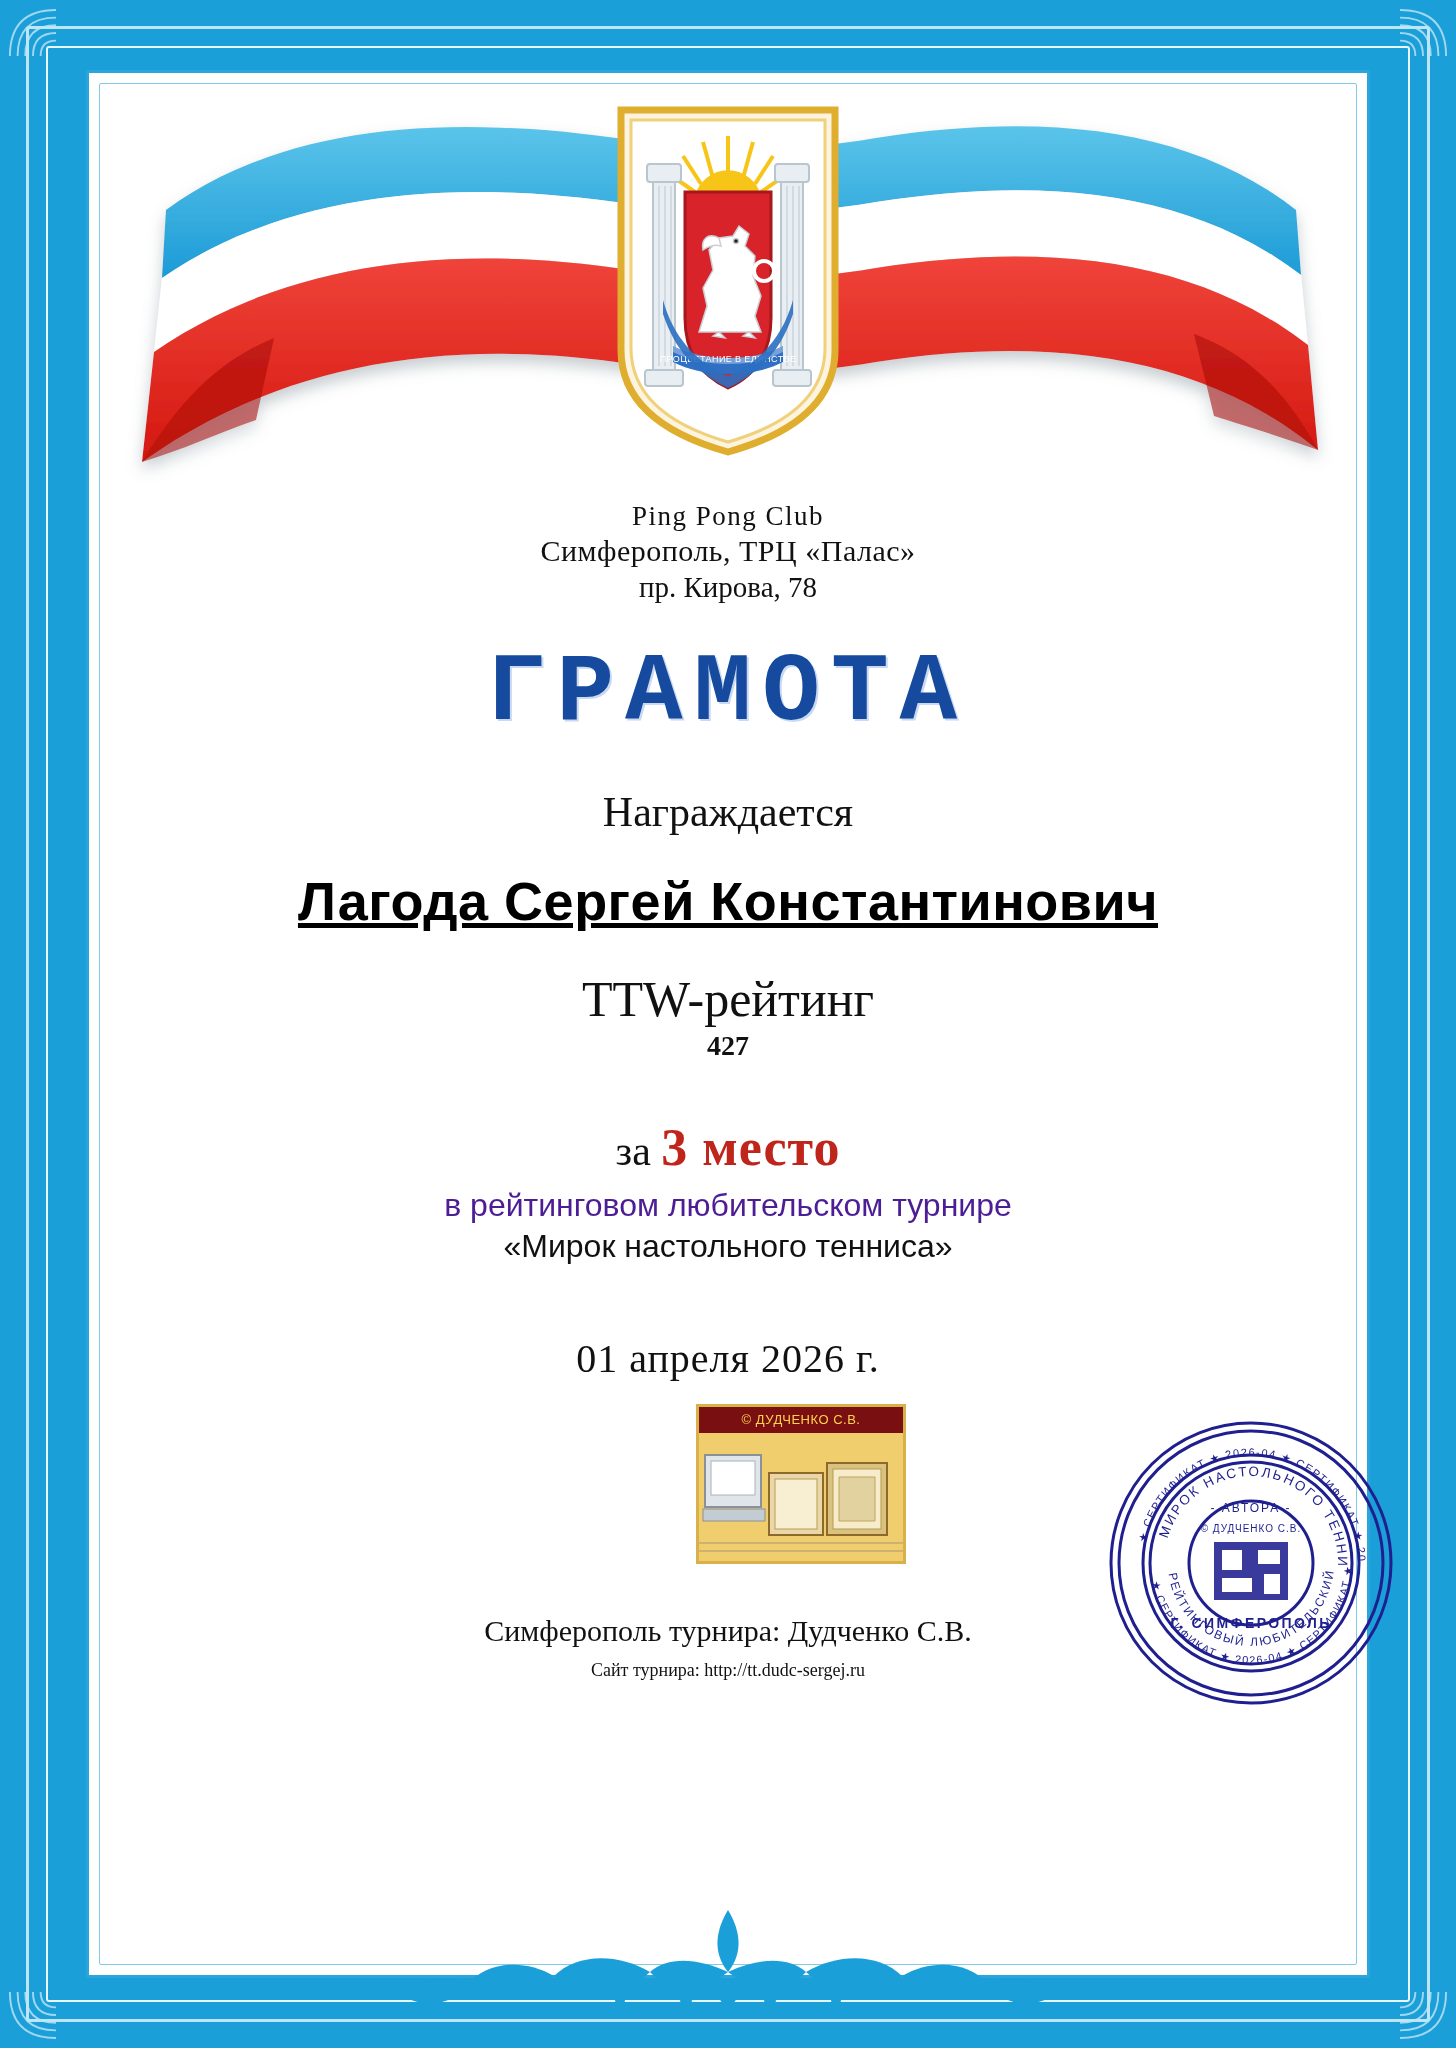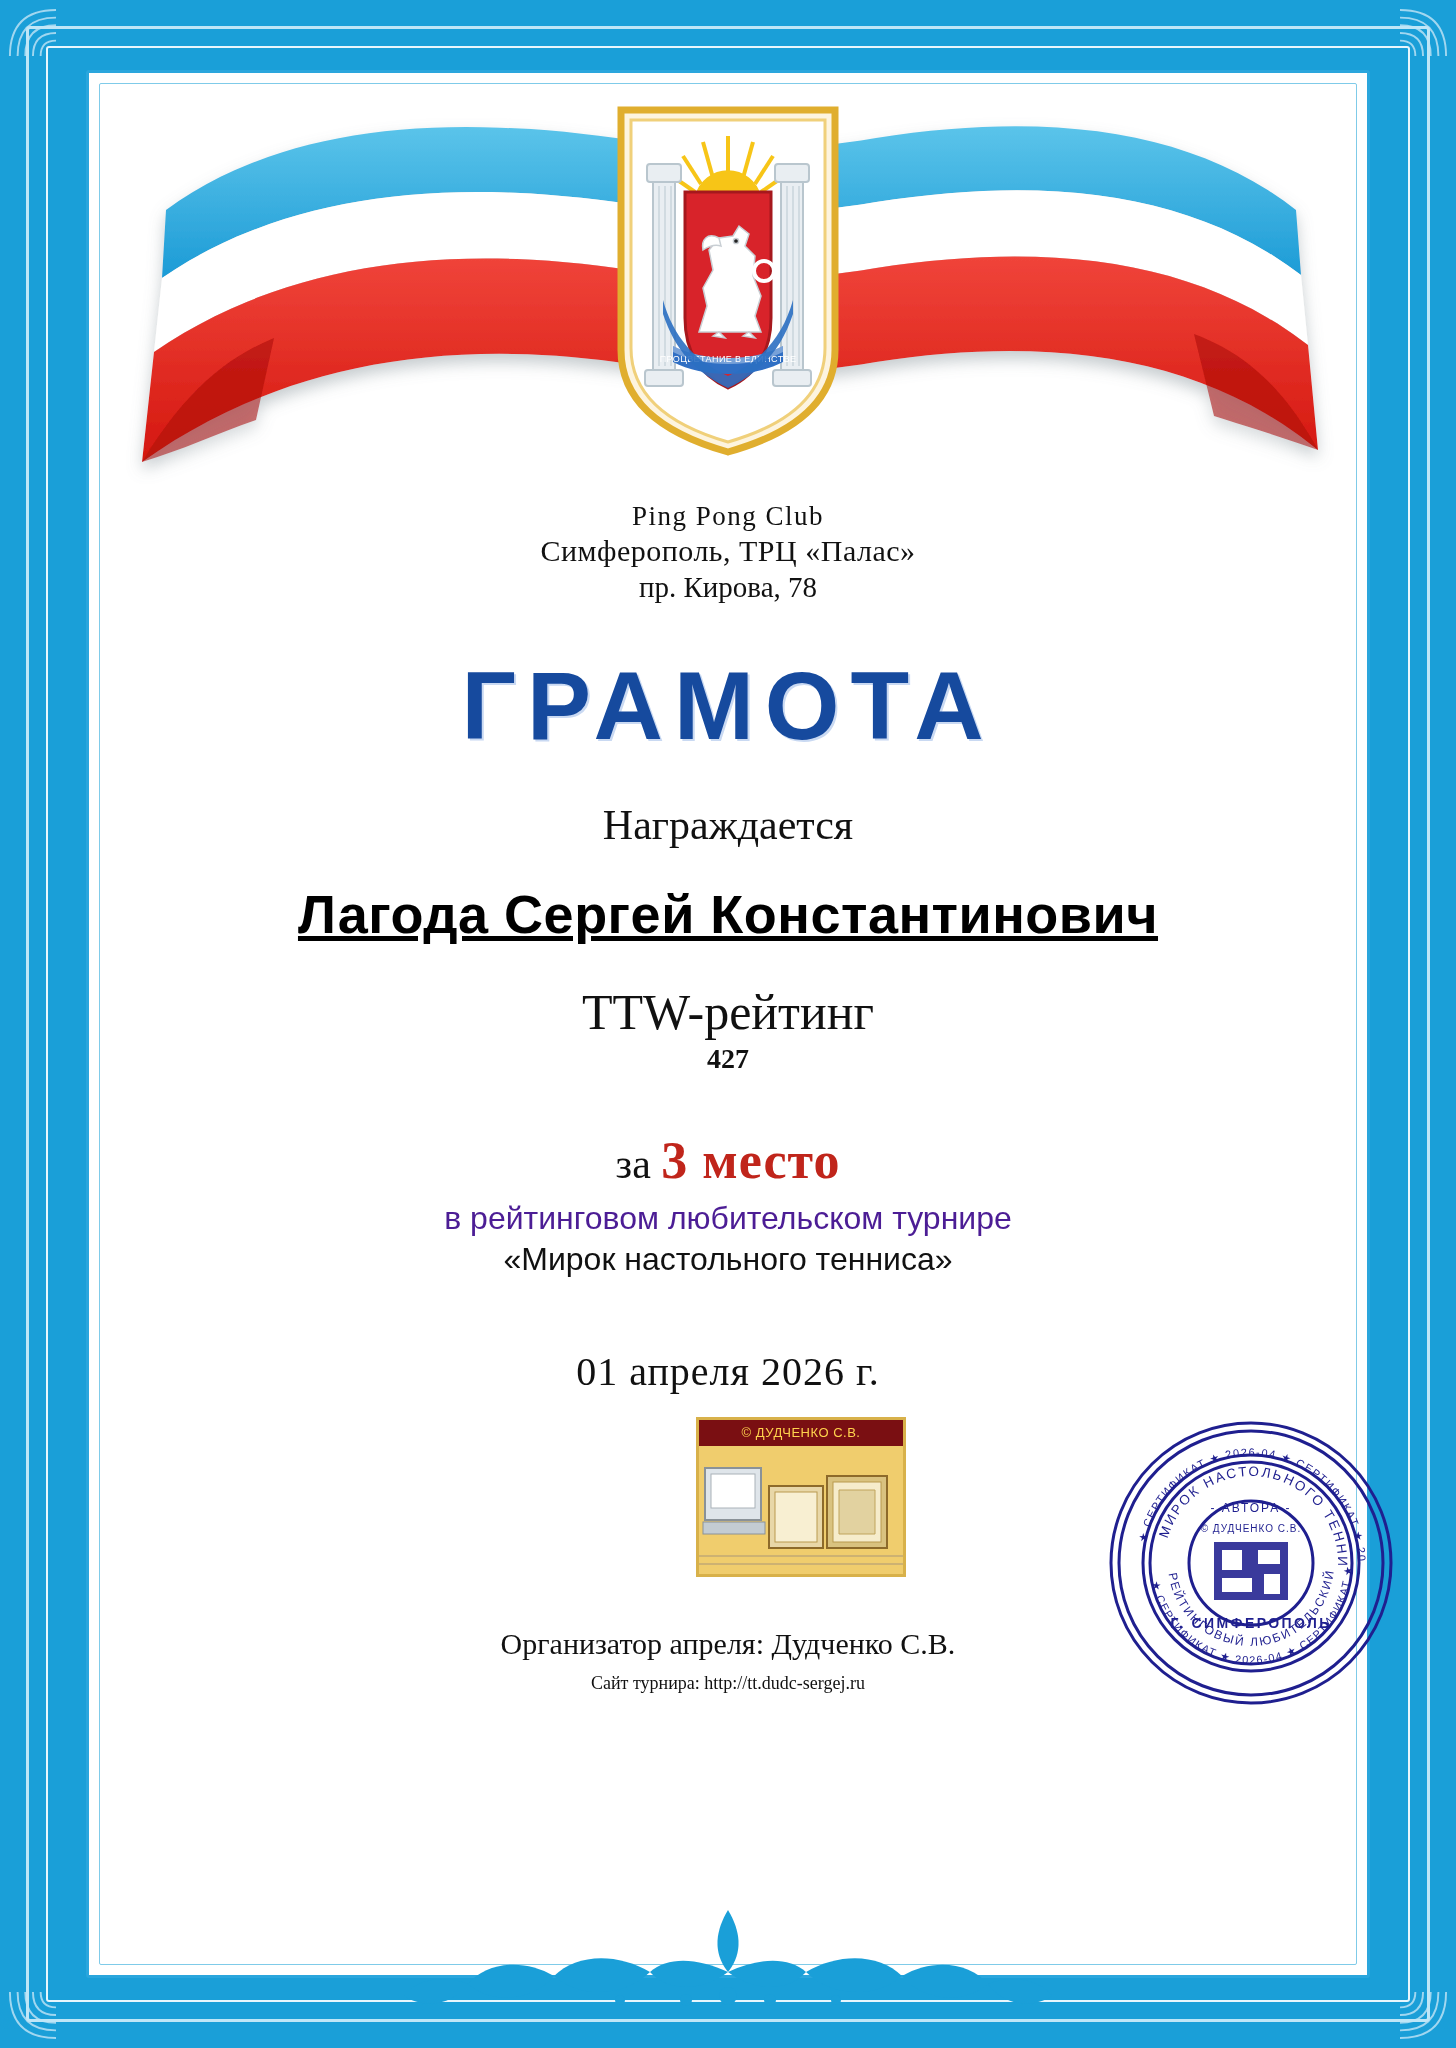--- a/index.html
+++ b/index.html
@@ -96,22 +96,22 @@
   .club-line-2 {
     font-size: 30px;
     letter-spacing: .5px;
   }
   .club-line-3 {
     font-size: 29px;
   }
 
   
   .title {
-    margin-top: 46px;
-    font-family: Liberation Sans, sans-serif;
+    margin-top: 34px;
+    font-family: Liberation Mono, monospace;
     font-weight: bold;
     font-size: 96px;
     letter-spacing: 11px;
     color: #164a9e;
     text-shadow: 2px 2px 0 #c9d9f2;
   }
 
   .awarded {
     margin-top: 40px;
     font-size: 42px;
@@ -428,21 +428,21 @@
             <path d="M140 44 h36 v44 h-36 z" fill="#e2d2a0" stroke="#c0a45c"></path>
             <g stroke="#cdb272" stroke-width="2">
               <line x1="0" y1="110" x2="204" y2="110"></line>
               <line x1="0" y1="118" x2="204" y2="118"></line>
             </g>
           </g>
         </svg>
       </div>
     </div>
 
-    <div class="organizer">Организатор апреля: Дудченко С.В.</div>
+    <div class="organizer">Симферополь турнира: Дудченко С.В.</div>
     <div class="site">Сайт турнира: http://tt.dudc-sergej.ru</div>
   </div>
 
   <div class="stamp">
     <svg viewBox="0 0 290 290" width="290" height="290">
       <defs>
         <path id="arcTop" d="M38 145 A107 107 0 0 1 252 145"></path>
         <path id="arcBottom" d="M44 145 A101 101 0 0 0 246 145"></path>
         <path id="arcTopIn" d="M58 145 A87 87 0 0 1 232 145"></path>
         <path id="arcBottomIn" d="M62 145 A83 83 0 0 0 228 145"></path>

